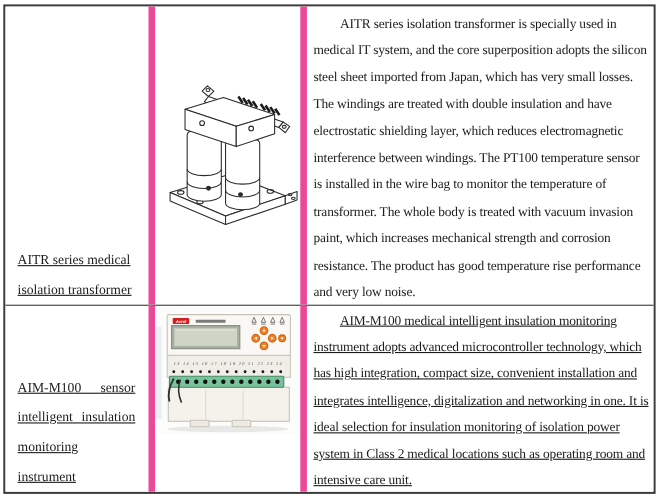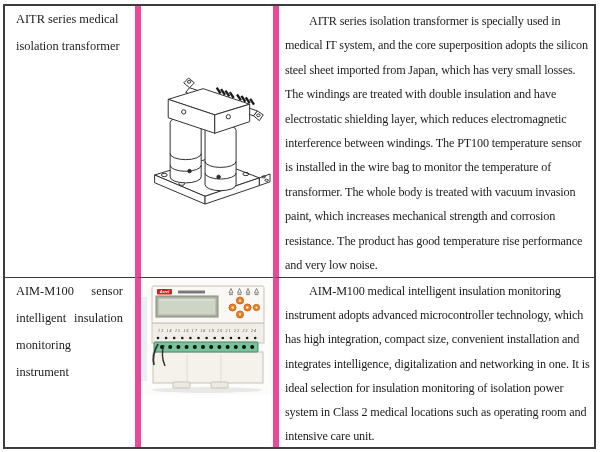--- a/index.html
+++ b/index.html
@@ -4,26 +4,26 @@
 <style>
   html,body{margin:0;padding:0;background:#ffffff;}
   .page{position:relative;width:600px;height:452px;background:#ffffff;overflow:hidden;
         font-family:"Liberation Serif","DejaVu Serif",serif;color:#1c1c1c;}
   .tbl{position:absolute;left:3px;top:4px;width:593px;height:445px;
        border:2px solid #3c3c3c;box-sizing:border-box;
        display:grid;grid-template-columns:130px 138px 1fr;grid-template-rows:271px 1fr;}
   .cell{box-sizing:border-box;overflow:hidden;background:#fff;}
   .bl{border-left:6px solid #ec4899;}
   .bt{border-top:1px solid #3c3c3c;}
-  .product-cell{display:flex;flex-direction:column;justify-content:flex-start;
-                padding:0 6px 0 11px;font-size:12.4px;line-height:27px;}
+  .product-cell{display:flex;flex-direction:column;justify-content:flex-end;
+                padding:0 6px 0 11px;font-size:12.4px;line-height:27px;text-decoration:underline;}
   .product-cell.justify p{text-align:justify;padding-right:6px;}
   .product-cell p{margin:0;}
   .desc-cell{padding:3px 4px 0 6px;font-size:12.2px;line-height:24.4px;letter-spacing:-0.15px;}
-  .desc-cell.r2{padding-top:1px;line-height:24.2px;}
+  .desc-cell.r2{padding-top:1px;line-height:24.2px;text-decoration:underline;}
   .desc-cell p{margin:0;text-indent:24px;text-align:left;}
   .image-cell{display:flex;align-items:center;justify-content:center;}
   .image-cell.top{align-items:flex-start;padding-top:1px;}
   svg{display:block;}
 </style>
 </head>
 <body>
 
 <div class="page">
   <div class="tbl">

